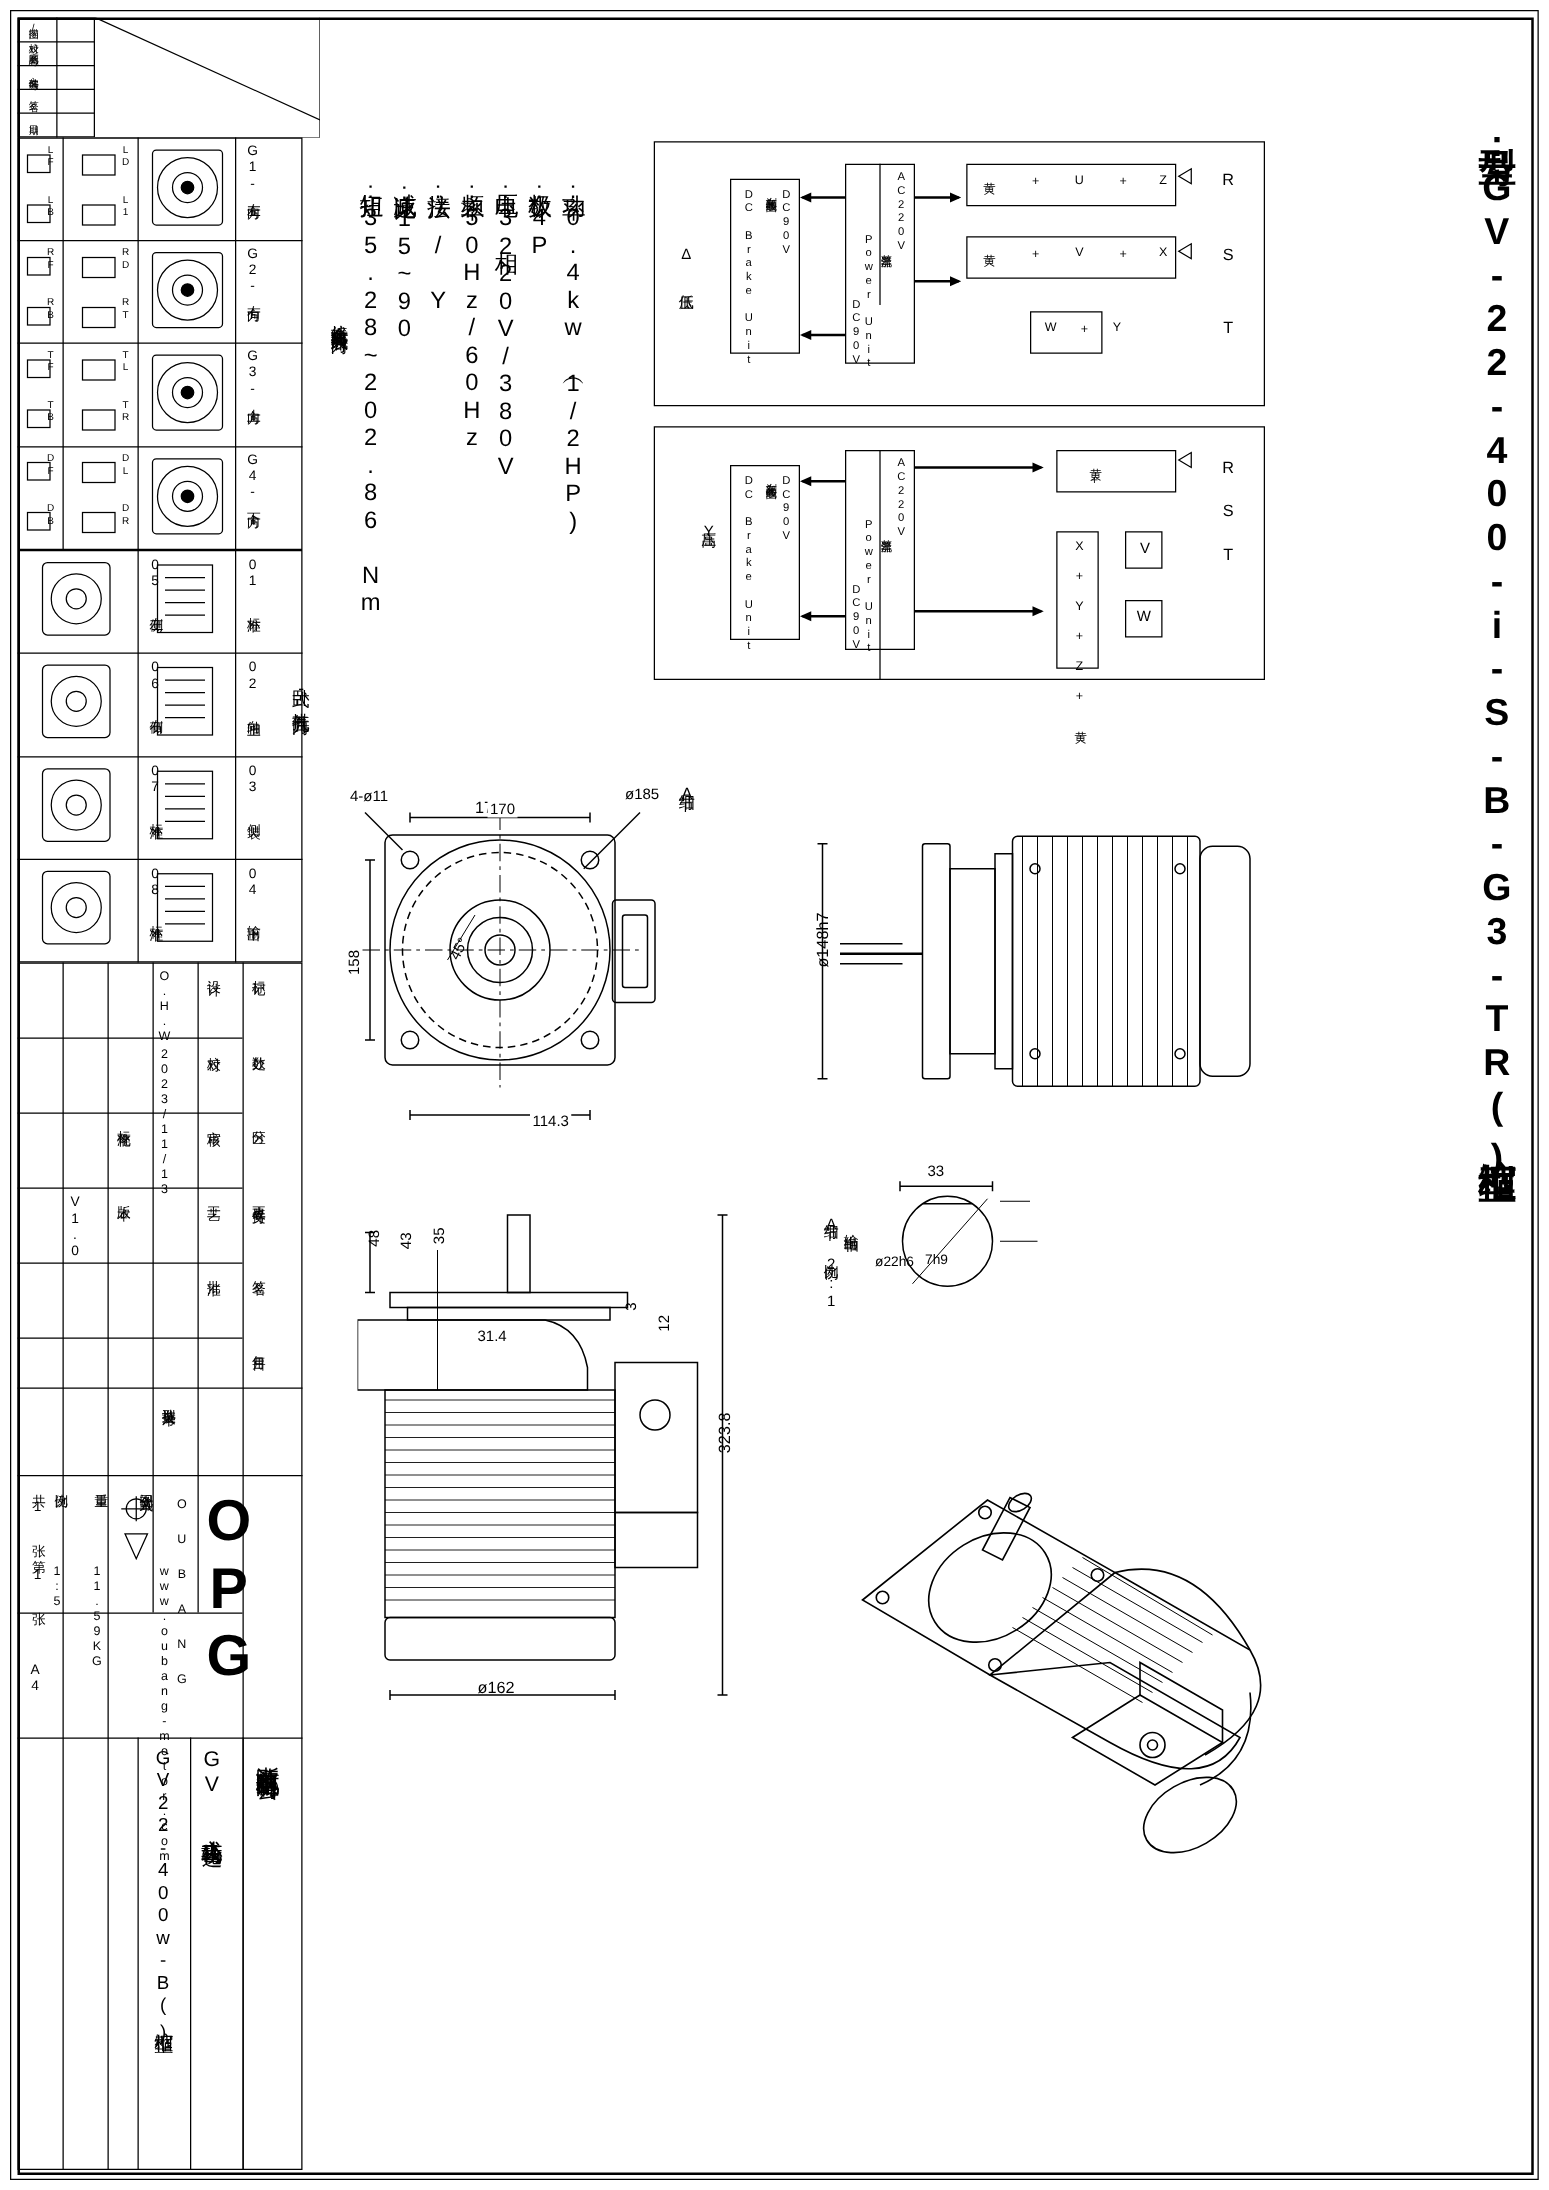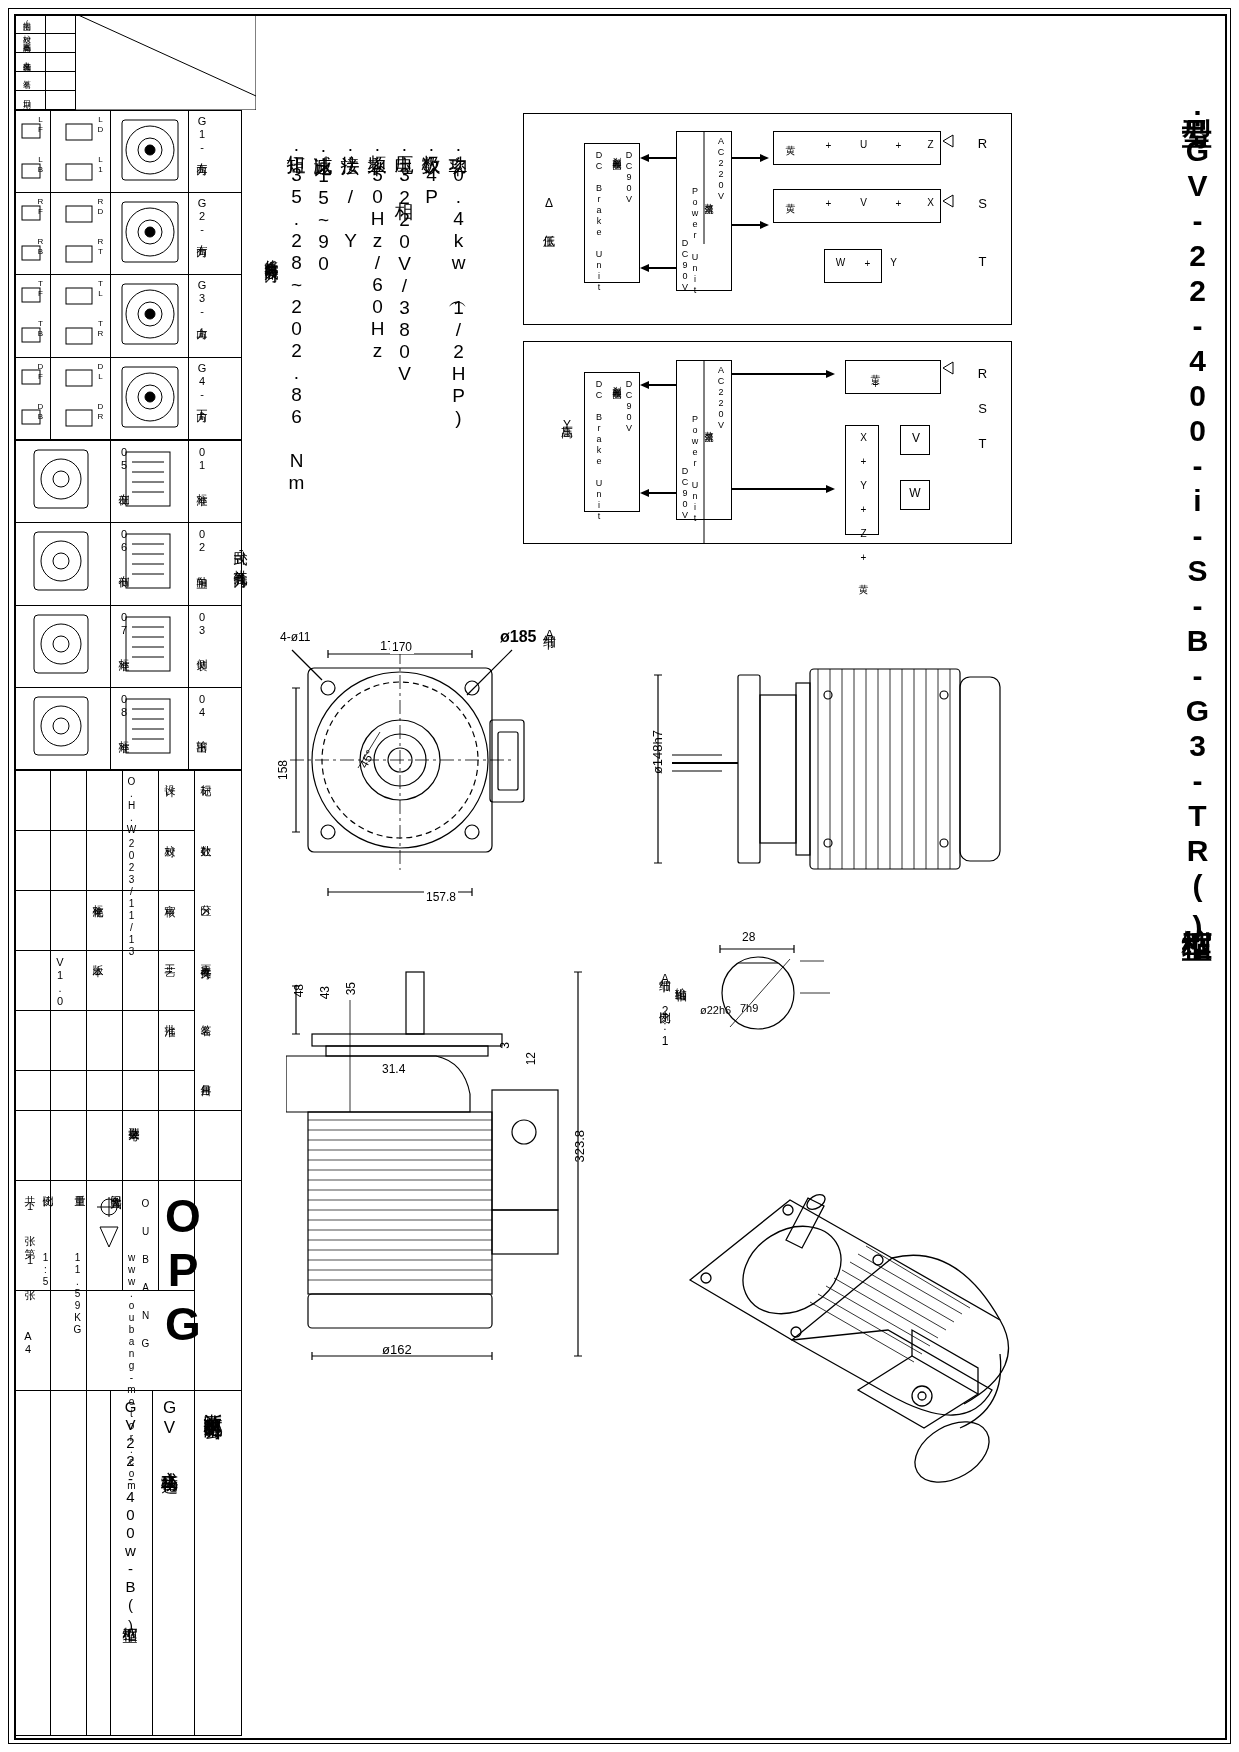--- a/index.html
+++ b/index.html
@@ -306,23 +306,23 @@
       <line x1="66" y1="272" x2="210" y2="272"></line>
         <path d="M66 268 v8 M210 268 v8"></path>
       <line x1="60" y1="60" x2="30" y2="30"></line>
       <line x1="205" y1="75" x2="250" y2="30"></line>
       <path d="M118 112 l-22 36" stroke-width="0.8"></path>
     </g>
     <text x="118" y="30" font-size="13" font-family="Liberation Sans">170</text>
   </svg>
   <div class="dim" style="position:absolute;left:390px;top:640px;background:#fff;padding:0 2px;">170</div>
   <div class="dim vr" style="position:absolute;left:276px;top:760px;">158</div>
-  <div class="dim" style="position:absolute;left:424px;top:890px;background:#fff;padding:0 2px;">157.8</div>
+  <div class="dim" style="position:absolute;left:424px;top:890px;background:#fff;padding:0 2px;">114.3</div>
   <div class="dim" style="position:absolute;left:280px;top:630px;font-size:12px;">4-ø11</div>
-  <div class="dim" style="position:absolute;left:500px;top:628px;font-size:16px;font-weight:bold;">ø185</div>
+  <div class="dim" style="position:absolute;left:500px;top:628px;font-size:12px;">ø185</div>
   <div class="v dim" style="position:absolute;left:540px;top:625px;font-size:13px;">细节A</div>
   <div class="dim" style="position:absolute;left:358px;top:752px;font-size:12px;transform:rotate(-62deg);">45°</div>
 
   <svg style="position:absolute;left:650px;top:655px;" width="390" height="230">
     <g stroke="#000" fill="none" stroke-width="1.2">
       <rect x="88" y="20" width="22" height="188" rx="2"></rect>
       <rect x="110" y="40" width="36" height="148"></rect>
       <rect x="146" y="28" width="14" height="172"></rect>
       <rect x="160" y="14" width="150" height="200" rx="4"></rect>
       <rect x="310" y="22" width="40" height="184" rx="10"></rect>
@@ -358,21 +358,21 @@
     <g stroke="#000" fill="none" stroke-width="1.2">
       <circle cx="68" cy="58" r="36"></circle>
       <path d="M48 28 h40"></path>
       <line x1="40" y1="92" x2="100" y2="24" stroke-width="0.8"></line>
       <line x1="30" y1="14" x2="104" y2="14"></line>
         <path d="M30 10 v8 M104 10 v8"></path>
       <line x1="110" y1="26" x2="134" y2="26" stroke-width="0.8"></line>
       <line x1="110" y1="58" x2="140" y2="58" stroke-width="0.8"></line>
     </g>
   </svg>
-  <div class="dim" style="position:absolute;left:742px;top:930px;font-size:12px;">28</div>
+  <div class="dim" style="position:absolute;left:742px;top:930px;font-size:12px;">33</div>
   <div class="dim" style="position:absolute;left:740px;top:1002px;font-size:11px;">7h9</div>
   <div class="dim" style="position:absolute;left:700px;top:1004px;font-size:11px;">ø22h6</div>
   <div class="v dim" style="position:absolute;left:672px;top:978px;font-size:12px;">输出轴</div>
   <div class="v dim" style="position:absolute;left:656px;top:970px;font-size:12px;">细节A 比例2:1</div>
 
   <svg style="position:absolute;left:286px;top:960px;" width="300" height="420">
     <g stroke="#000" fill="none" stroke-width="1.2">
 
       <rect x="120" y="12" width="18" height="62"></rect>
 

